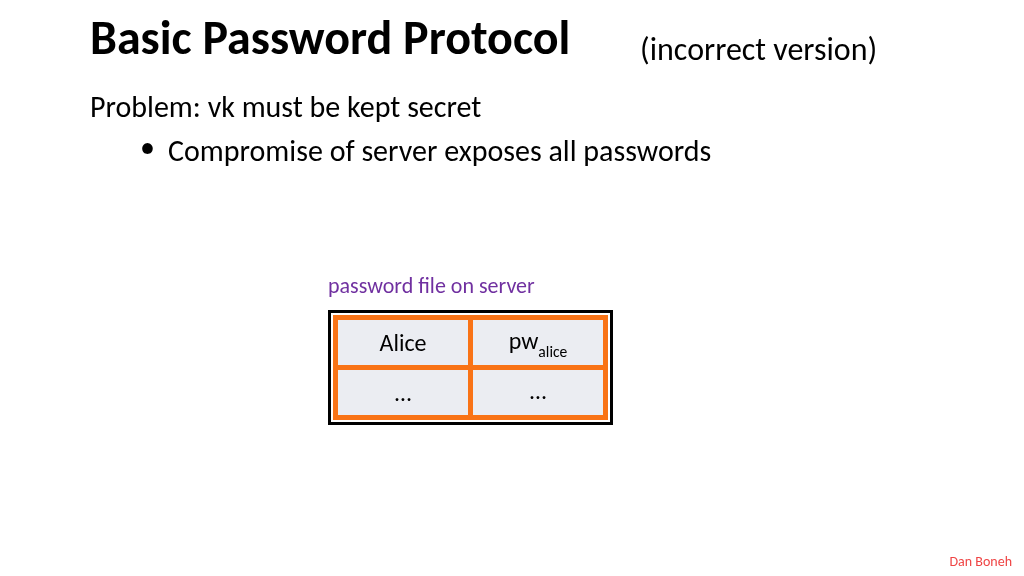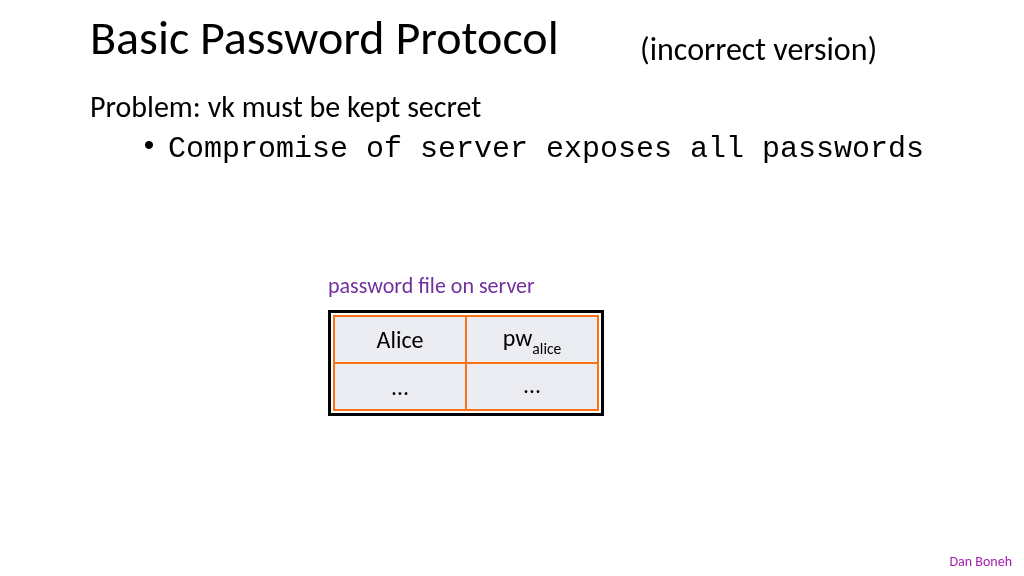--- a/index.html
+++ b/index.html
@@ -17,21 +17,21 @@
     position: relative;
     width: 1024px;
     height: 576px;
     box-sizing: border-box;
   }
   .title {
     position: absolute;
     top: 8px;
     left: 90px;
     font-size: 48px;
-    font-weight: 400;
+    font-weight: 700;
   }
   .subtitle {
     position: absolute;
     top: 30px;
     left: 640px;
     font-size: 32px;
     font-weight: 400;
   }
   .problem-line {
     position: absolute;
@@ -46,21 +46,20 @@
   .bullets {
     position: absolute;
     top: 132px;
     left: 140px;
     font-size: 30px;
   }
   .bullets ul {
     margin: 0;
     padding: 0;
     list-style: none;
-    font-family: Liberation Mono, monospace;
   }
   .bullets li {
     margin: 0 0 10px 0;
     padding-left: 28px;
     position: relative;
   }
   .bullets li::before {
     content: "•";
     position: absolute;
     left: 0;
@@ -80,21 +79,21 @@
     top: 310px;
     left: 328px;
     border: 3px solid #000;
     padding: 2px;
     background: #fff;
   }
   table.pw-table {
     border-collapse: collapse;
   }
   table.pw-table td {
-    border: 2px solid #f97316;
+    border: 5px solid #f97316;
     background: #ebedf2;
     font-size: 24px;
     text-align: center;
     padding: 6px 0;
   }
   table.pw-table td.col-name {
     width: 130px;
   }
   table.pw-table td.col-pw {
     width: 130px;
@@ -103,21 +102,21 @@
     font-size: 0.65em;
     vertical-align: sub;
     position: relative;
     top: 2px;
   }
   .footer {
     position: absolute;
     right: 12px;
     bottom: 6px;
     font-size: 14px;
-    color: #a21caf;
+    color: #ef4444;
   }
 </style>
 </head>
 <body>
 
 <div class="slide">
 
   <div class="title">Basic Password Protocol</div>
   <div class="subtitle">(incorrect version)</div>
 

